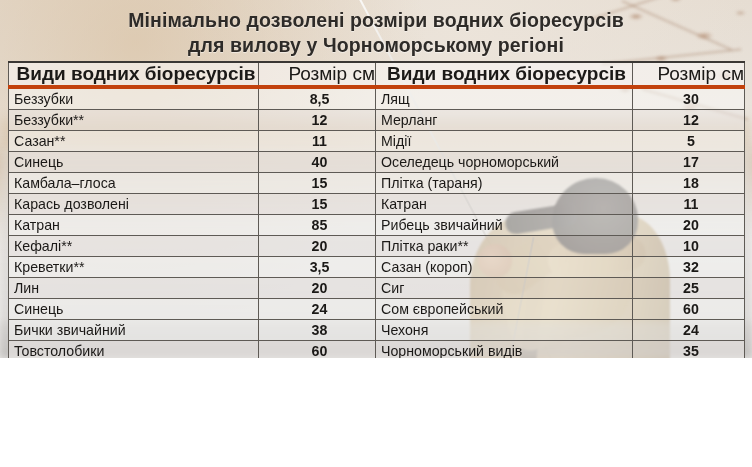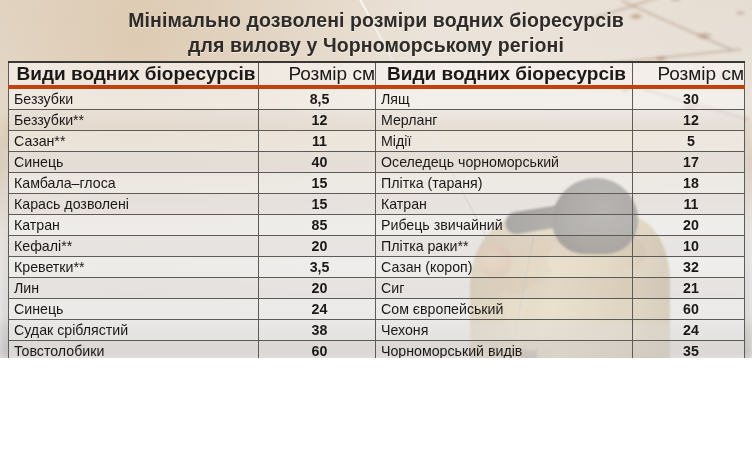--- a/index.html
+++ b/index.html
@@ -355,30 +355,30 @@
           <tr>
             <td class="name-cell">Креветки**</td>
             <td class="size-cell">3,5</td>
             <td class="name-cell">Сазан (короп)</td>
             <td class="size-cell">32</td>
           </tr>
           <tr class="zebra">
             <td class="name-cell">Лин</td>
             <td class="size-cell">20</td>
             <td class="name-cell">Сиг</td>
-            <td class="size-cell">21</td>
+            <td class="size-cell">25</td>
           </tr>
           <tr>
             <td class="name-cell">Синець</td>
             <td class="size-cell">24</td>
             <td class="name-cell">Сом європейський</td>
             <td class="size-cell">60</td>
           </tr>
           <tr>
-            <td class="name-cell">Судак сріблястий</td>
+            <td class="name-cell">Бички звичайний</td>
             <td class="size-cell">38</td>
             <td class="name-cell">Чехоня</td>
             <td class="size-cell">24</td>
           </tr>
           <tr class="zebra">
             <td class="name-cell">Товстолобики</td>
             <td class="size-cell">60</td>
             <td class="name-cell">Чорноморський видів</td>
             <td class="size-cell">35</td>
           </tr>

